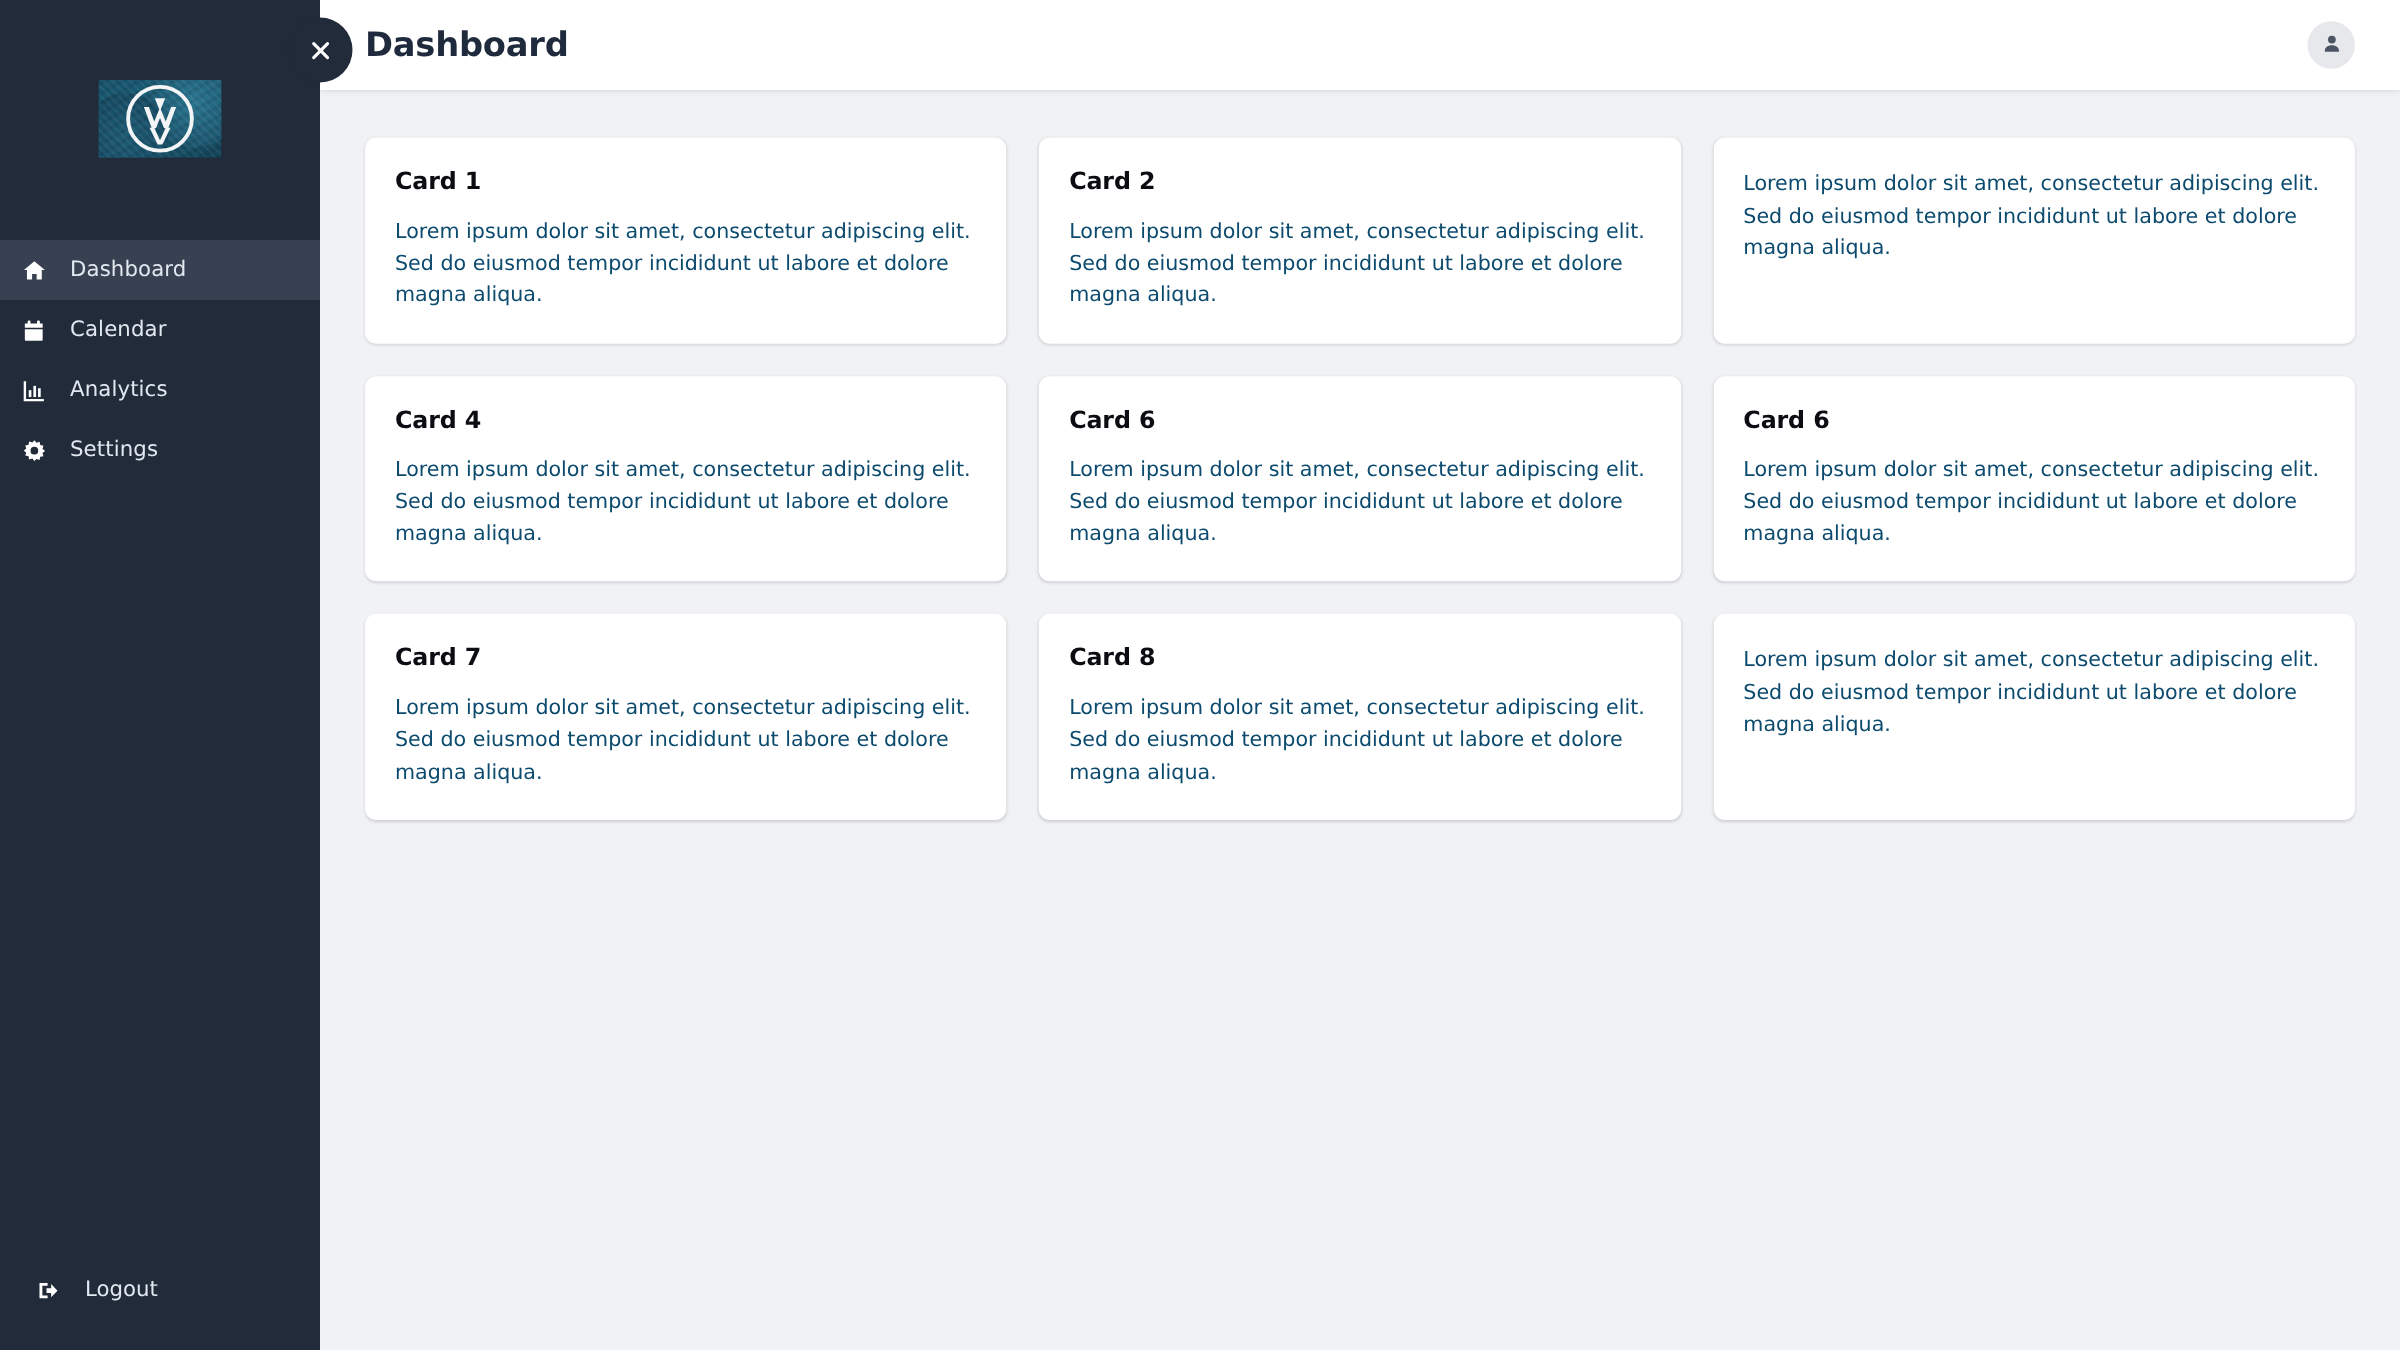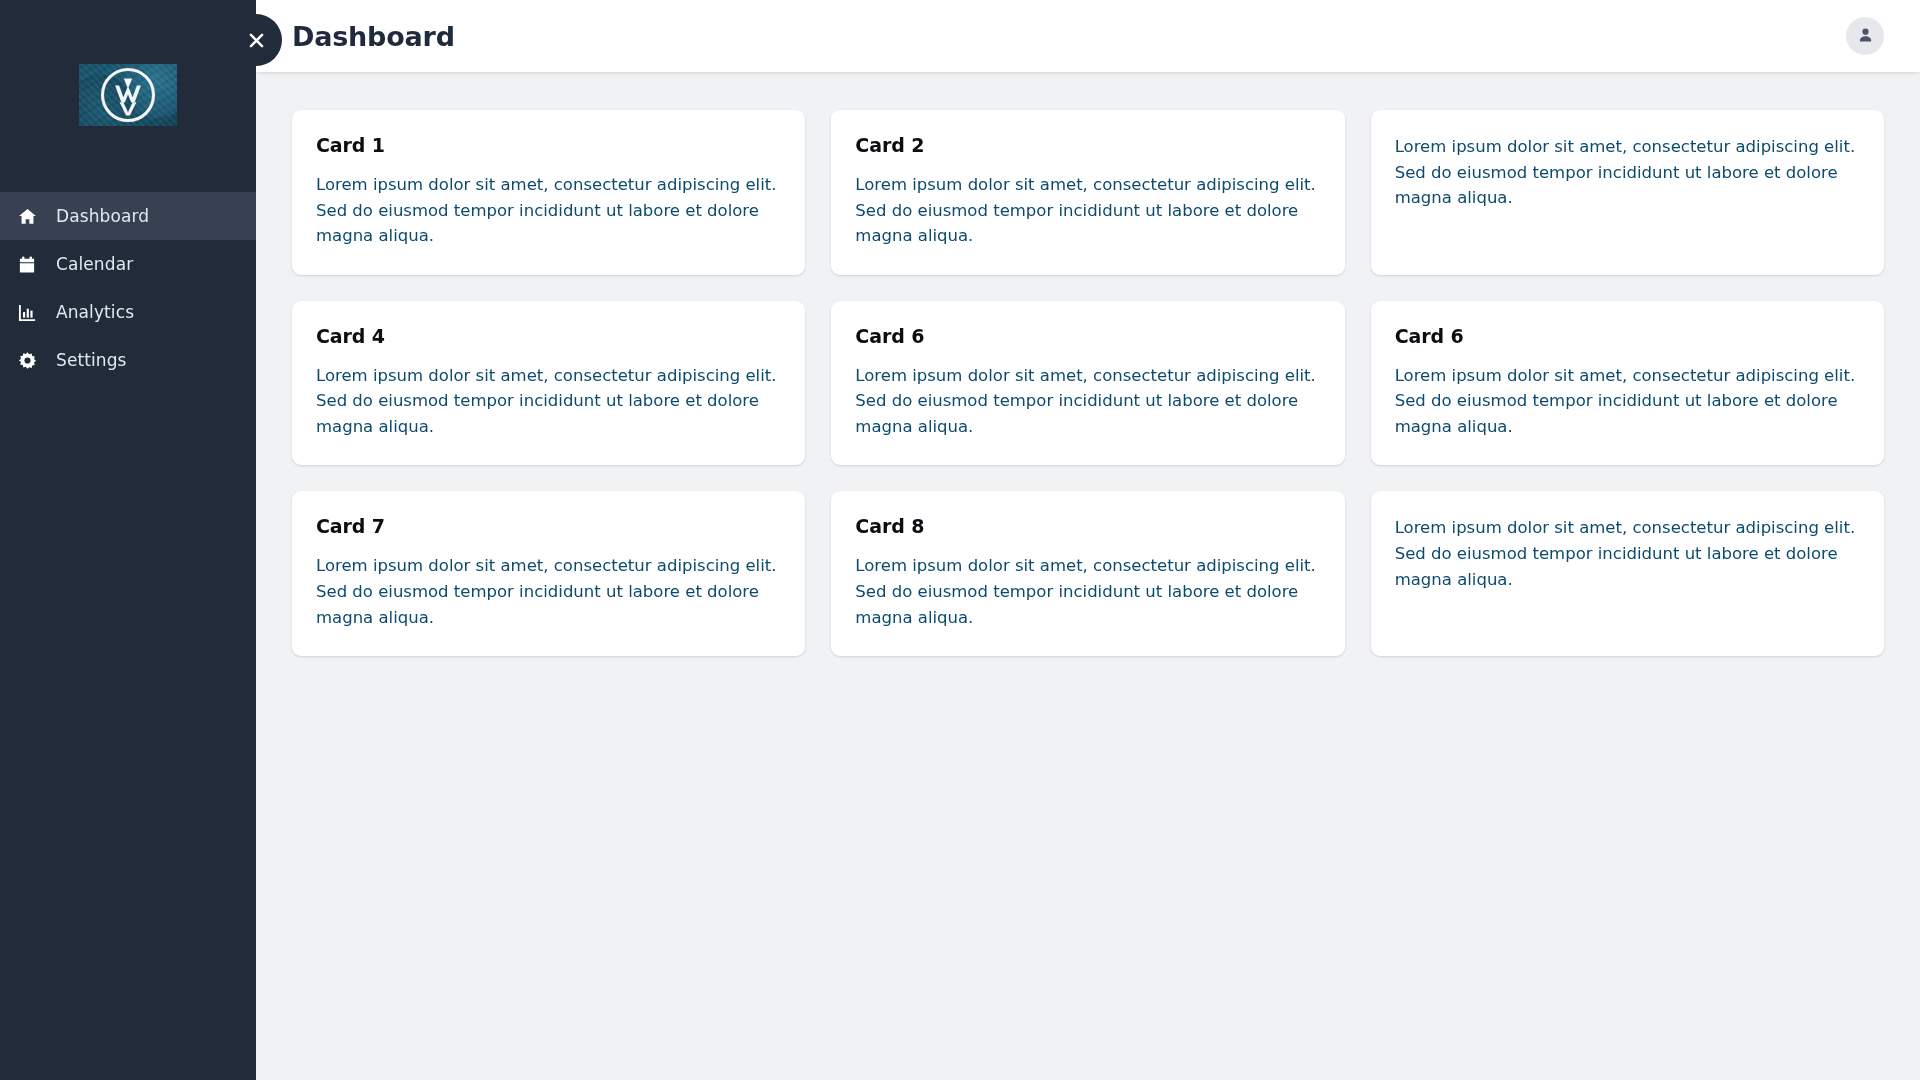--- a/index.html
+++ b/index.html
@@ -269,20 +269,31 @@
             <circle cx="12" cy="12" r="3.9" fill="#212b3a"></circle>
           </svg>
         </span>
         <span class="nav-label">Settings</span>
       </div>
 
     </nav>
 
     <div class="nav-spacer"></div>
 
+    <div class="logout-wrap">
+      <div class="logout">
+        <span class="nav-icon">
+          <svg width="21" height="19" viewBox="0 0 24 24" fill="currentColor" aria-hidden="true">
+            <path d="M2 4.2h8.2v2.9H4.9v9.8h5.3v2.9H2z"></path>
+            <path d="M13.8 5.4l6.4 6.6-6.4 6.6v-4.3H9.1v-4.6h4.7z"></path>
+          </svg>
+        </span>
+        <span class="nav-label">Logout</span>
+      </div>
+    </div>
 
   </aside>
 
   <button class="close-tab">
     <span>
       <svg width="19" height="19" viewBox="0 0 24 24" aria-hidden="true">
         <path d="M5 5 L19 19 M19 5 L5 19" stroke="#ffffff" stroke-width="3.2" stroke-linecap="round"></path>
       </svg>
     </span>
   </button>

